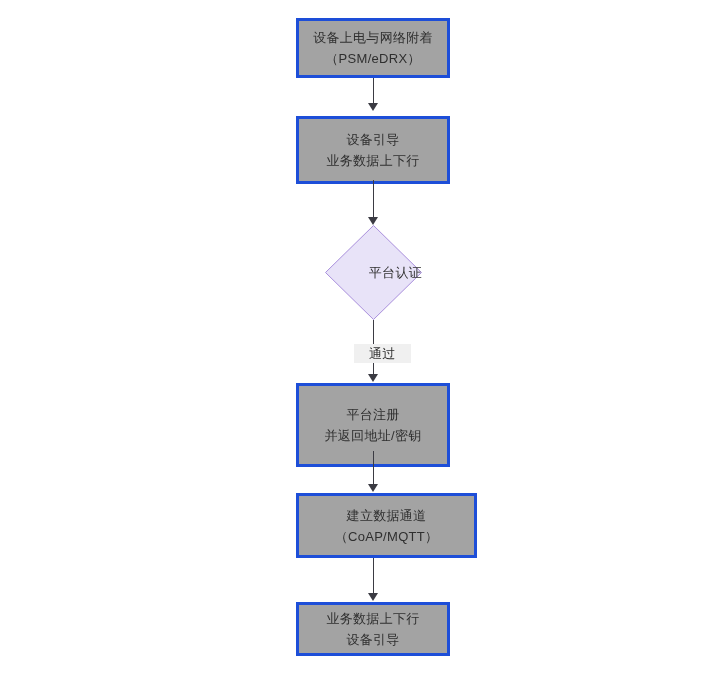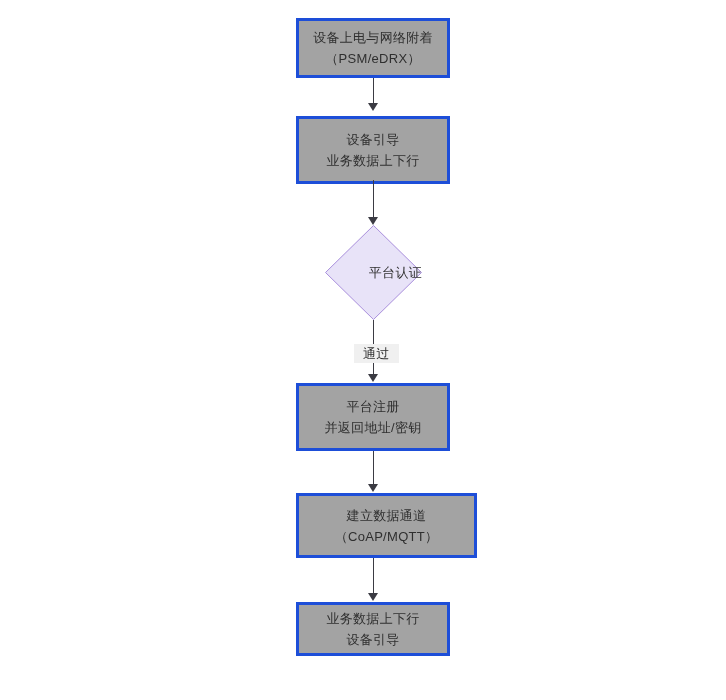--- a/index.html
+++ b/index.html
@@ -74,21 +74,21 @@
     border-left: 5px solid transparent;
     border-right: 5px solid transparent;
     border-top: 8px solid #3b3b43;
   }
   .edge-label {
     position: absolute;
     background: #f0f0f0;
     color: #2f2f2f;
     font-size: 13px;
     line-height: 17px;
-    padding: 1px 9px;
+    padding: 1px 15px;
     white-space: nowrap;
     letter-spacing: 0.3px;
   }
 </style>
 </head>
 <body>
 
 <div id="canvas">
 
   <div class="node" style="left:296px; top:18px; width:154px; height:60px;">
@@ -111,21 +111,21 @@
     <svg class="shape" viewBox="0 0 97 95" preserveAspectRatio="none">
       <polygon points="48.5,0.5 96.5,47.5 48.5,94.5 0.5,47.5" fill="#e8e3f8" stroke="#a98fdc" stroke-width="1"></polygon>
     </svg>
     <span class="dlabel">平台认证</span>
   </div>
 
   <div class="edge" style="left:373px; top:320px; height:55px;"></div>
   <div class="edge-label" style="left:354px; top:344px;">通过</div>
   <div class="arrowhead" style="left:368px; top:374px;"></div>
 
-  <div class="node" style="left:296px; top:383px; width:154px; height:68px;">
+  <div class="node" style="left:296px; top:383px; width:154px; height:84px;">
     <span class="line1">平台注册</span>
     <span class="line2">并返回地址/密钥</span>
   </div>
 
   <div class="edge" style="left:373px; top:451px; height:34px;"></div>
   <div class="arrowhead" style="left:368px; top:484px;"></div>
 
   <div class="node" style="left:296px; top:493px; width:181px; height:65px;">
     <span class="line1">建立数据通道</span>
     <span class="line2">（CoAP/MQTT）</span>

